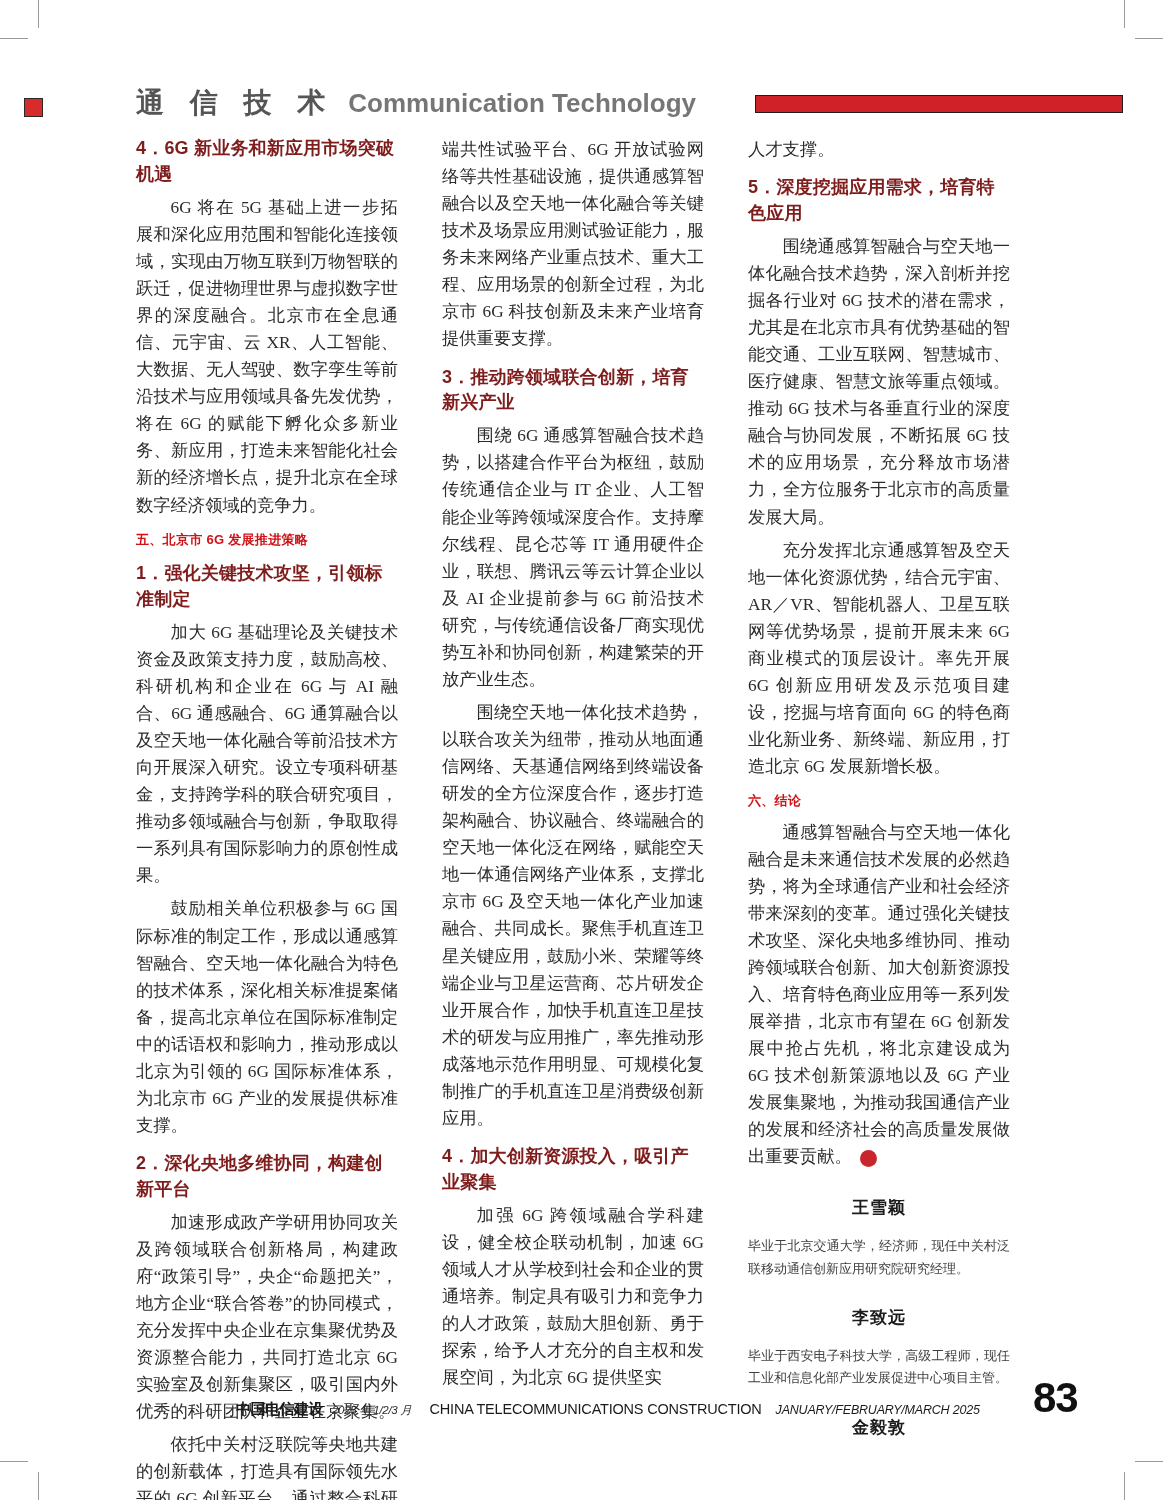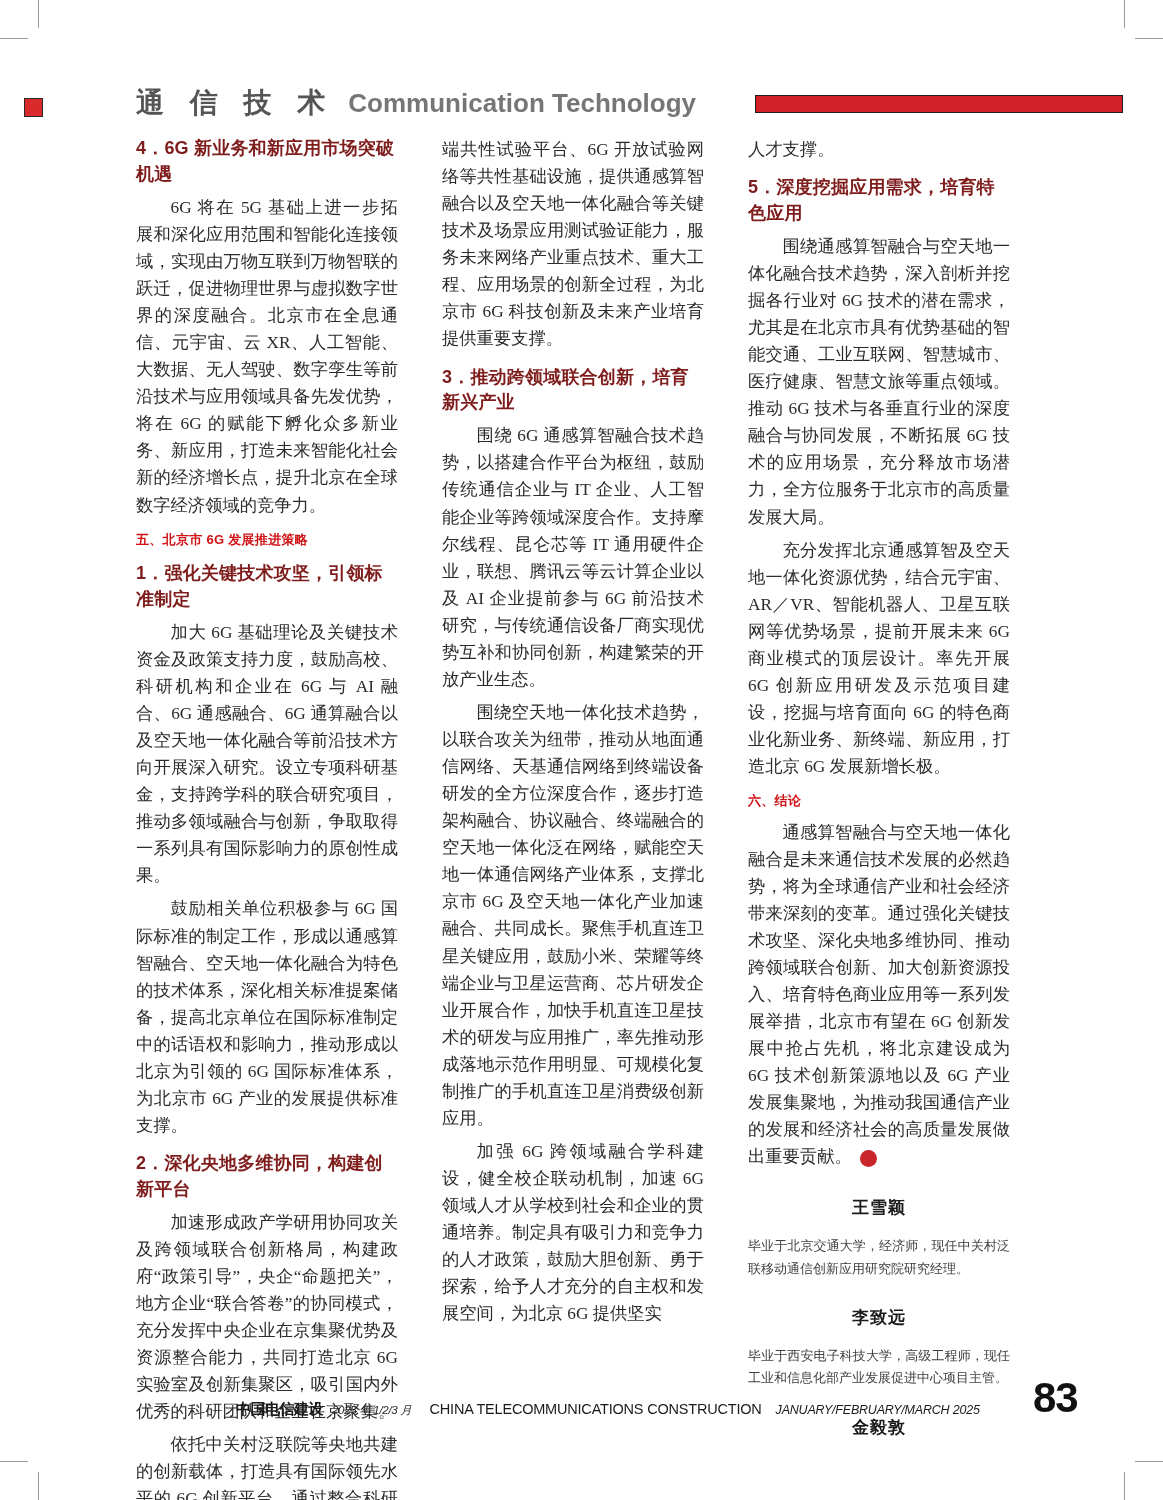--- a/index.html
+++ b/index.html
@@ -264,20 +264,21 @@
       <h3 class="sec-sub">2．深化央地多维协同，构建创新平台</h3>
       <p class="body">加速形成政产学研用协同攻关及跨领域联合创新格局，构建政府“政策引导”，央企“命题把关”，地方企业“联合答卷”的协同模式，充分发挥中央企业在京集聚优势及资源整合能力，共同打造北京 6G 实验室及创新集聚区，吸引国内外优秀的科研团队和企业在京聚集。</p>
       <p class="body">依托中关村泛联院等央地共建的创新载体，打造具有国际领先水平的 6G 创新平台，通过整合科研资金、汇聚技术人才等关键要素，加速建成 6G 端到</p>
     </div>
 
     <div class="col col2">
       <p class="body cont">端共性试验平台、6G 开放试验网络等共性基础设施，提供通感算智融合以及空天地一体化融合等关键技术及场景应用测试验证能力，服务未来网络产业重点技术、重大工程、应用场景的创新全过程，为北京市 6G 科技创新及未来产业培育提供重要支撑。</p>
       <h3 class="sec-sub">3．推动跨领域联合创新，培育新兴产业</h3>
       <p class="body">围绕 6G 通感算智融合技术趋势，以搭建合作平台为枢纽，鼓励传统通信企业与 IT 企业、人工智能企业等跨领域深度合作。支持摩尔线程、昆仑芯等 IT 通用硬件企业，联想、腾讯云等云计算企业以及 AI 企业提前参与 6G 前沿技术研究，与传统通信设备厂商实现优势互补和协同创新，构建繁荣的开放产业生态。</p>
       <p class="body">围绕空天地一体化技术趋势，以联合攻关为纽带，推动从地面通信网络、天基通信网络到终端设备研发的全方位深度合作，逐步打造架构融合、协议融合、终端融合的空天地一体化泛在网络，赋能空天地一体通信网络产业体系，支撑北京市 6G 及空天地一体化产业加速融合、共同成长。聚焦手机直连卫星关键应用，鼓励小米、荣耀等终端企业与卫星运营商、芯片研发企业开展合作，加快手机直连卫星技术的研发与应用推广，率先推动形成落地示范作用明显、可规模化复制推广的手机直连卫星消费级创新应用。</p>
+      <h3 class="sec-sub">4．加大创新资源投入，吸引产业聚集</h3>
       <p class="body">加强 6G 跨领域融合学科建设，健全校企联动机制，加速 6G 领域人才从学校到社会和企业的贯通培养。制定具有吸引力和竞争力的人才政策，鼓励大胆创新、勇于探索，给予人才充分的自主权和发展空间，为北京 6G 提供坚实</p>
     </div>
 
     <div class="col col3">
       <p class="body cont">人才支撑。</p>
       <h3 class="sec-sub">5．深度挖掘应用需求，培育特色应用</h3>
       <p class="body">围绕通感算智融合与空天地一体化融合技术趋势，深入剖析并挖掘各行业对 6G 技术的潜在需求，尤其是在北京市具有优势基础的智能交通、工业互联网、智慧城市、医疗健康、智慧文旅等重点领域。推动 6G 技术与各垂直行业的深度融合与协同发展，不断拓展 6G 技术的应用场景，充分释放市场潜力，全方位服务于北京市的高质量发展大局。</p>
       <p class="body">充分发挥北京通感算智及空天地一体化资源优势，结合元宇宙、AR／VR、智能机器人、卫星互联网等优势场景，提前开展未来 6G 商业模式的顶层设计。率先开展 6G 创新应用研发及示范项目建设，挖掘与培育面向 6G 的特色商业化新业务、新终端、新应用，打造北京 6G 发展新增长极。</p>
       <h2 class="sec-main">六、结论</h2>
       <p class="body"><span>通感算智融合与空天地一体化融合是未来通信技术发展的必然趋势，将为全球通信产业和社会经济带来深刻的变革。通过强化关键技术攻坚、深化央地多维协同、推动跨领域联合创新、加大创新资源投入、培育特色商业应用等一系列发展举措，北京市有望在 6G 创新发展中抢占先机，将北京建设成为 6G 技术创新策源地以及 6G 产业发展集聚地，为推动我国通信产业的发展和经济社会的高质量发展做出重要贡献。</span><span class="endmark">CTC</span></p>

